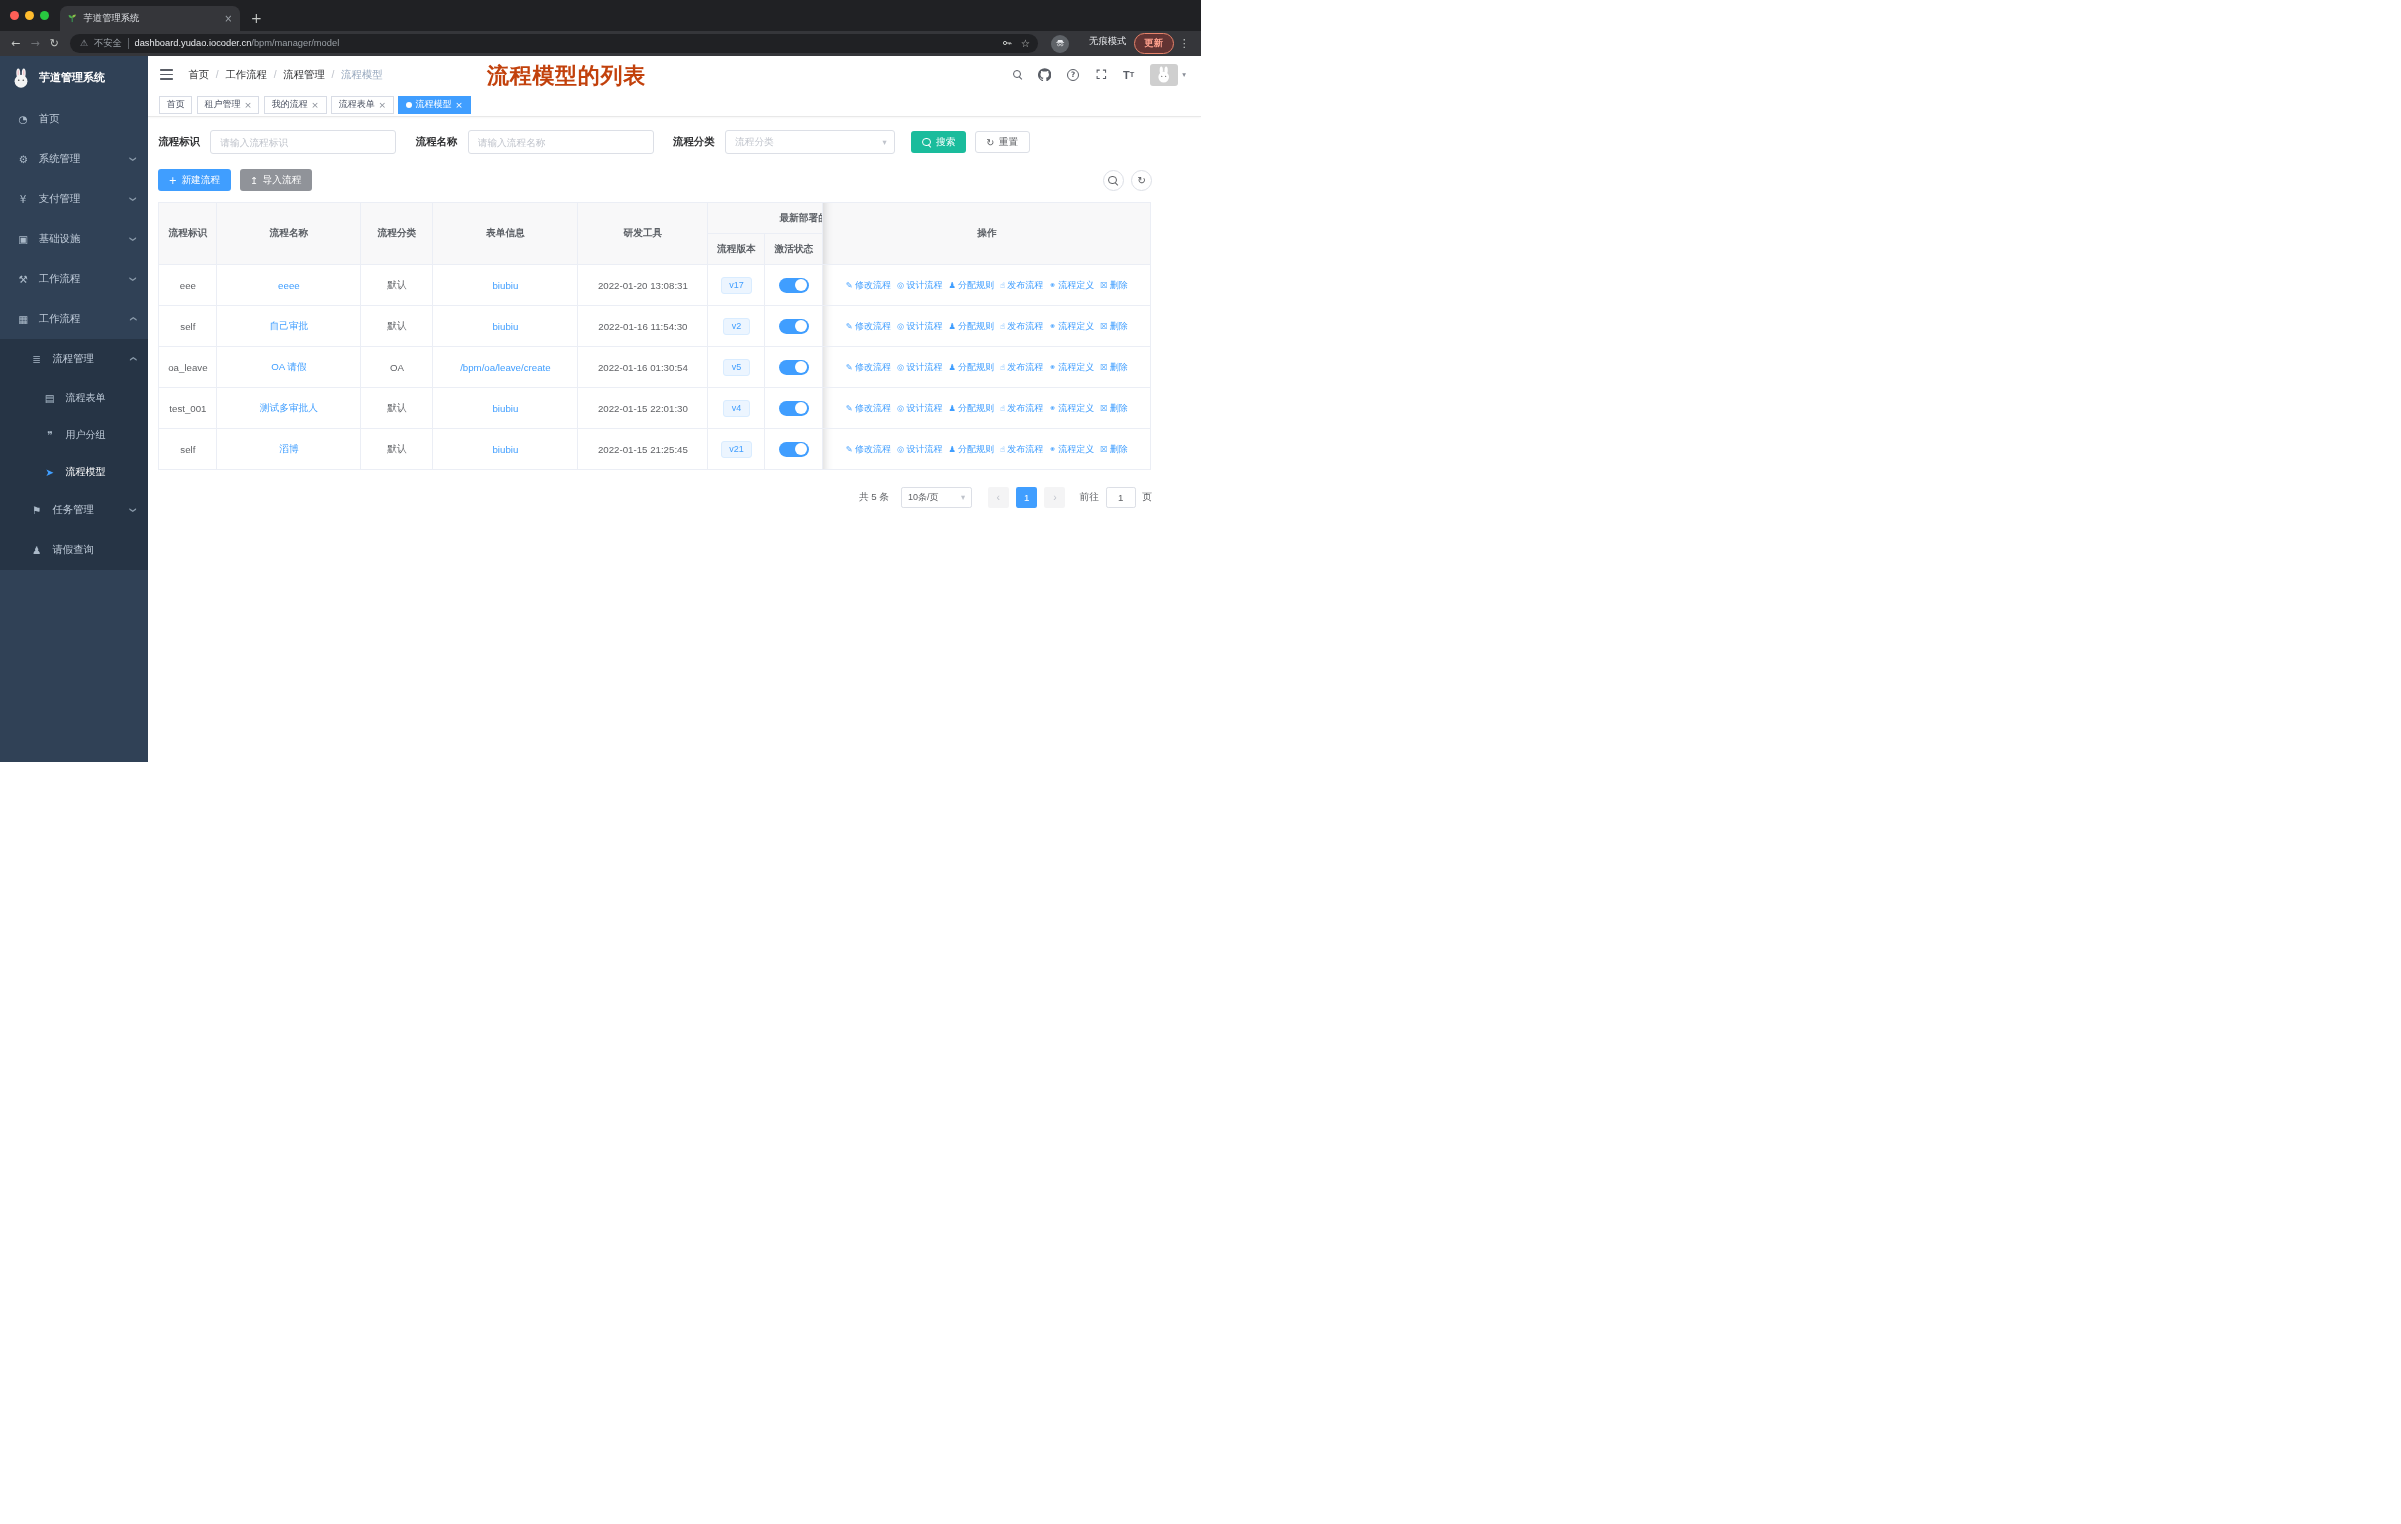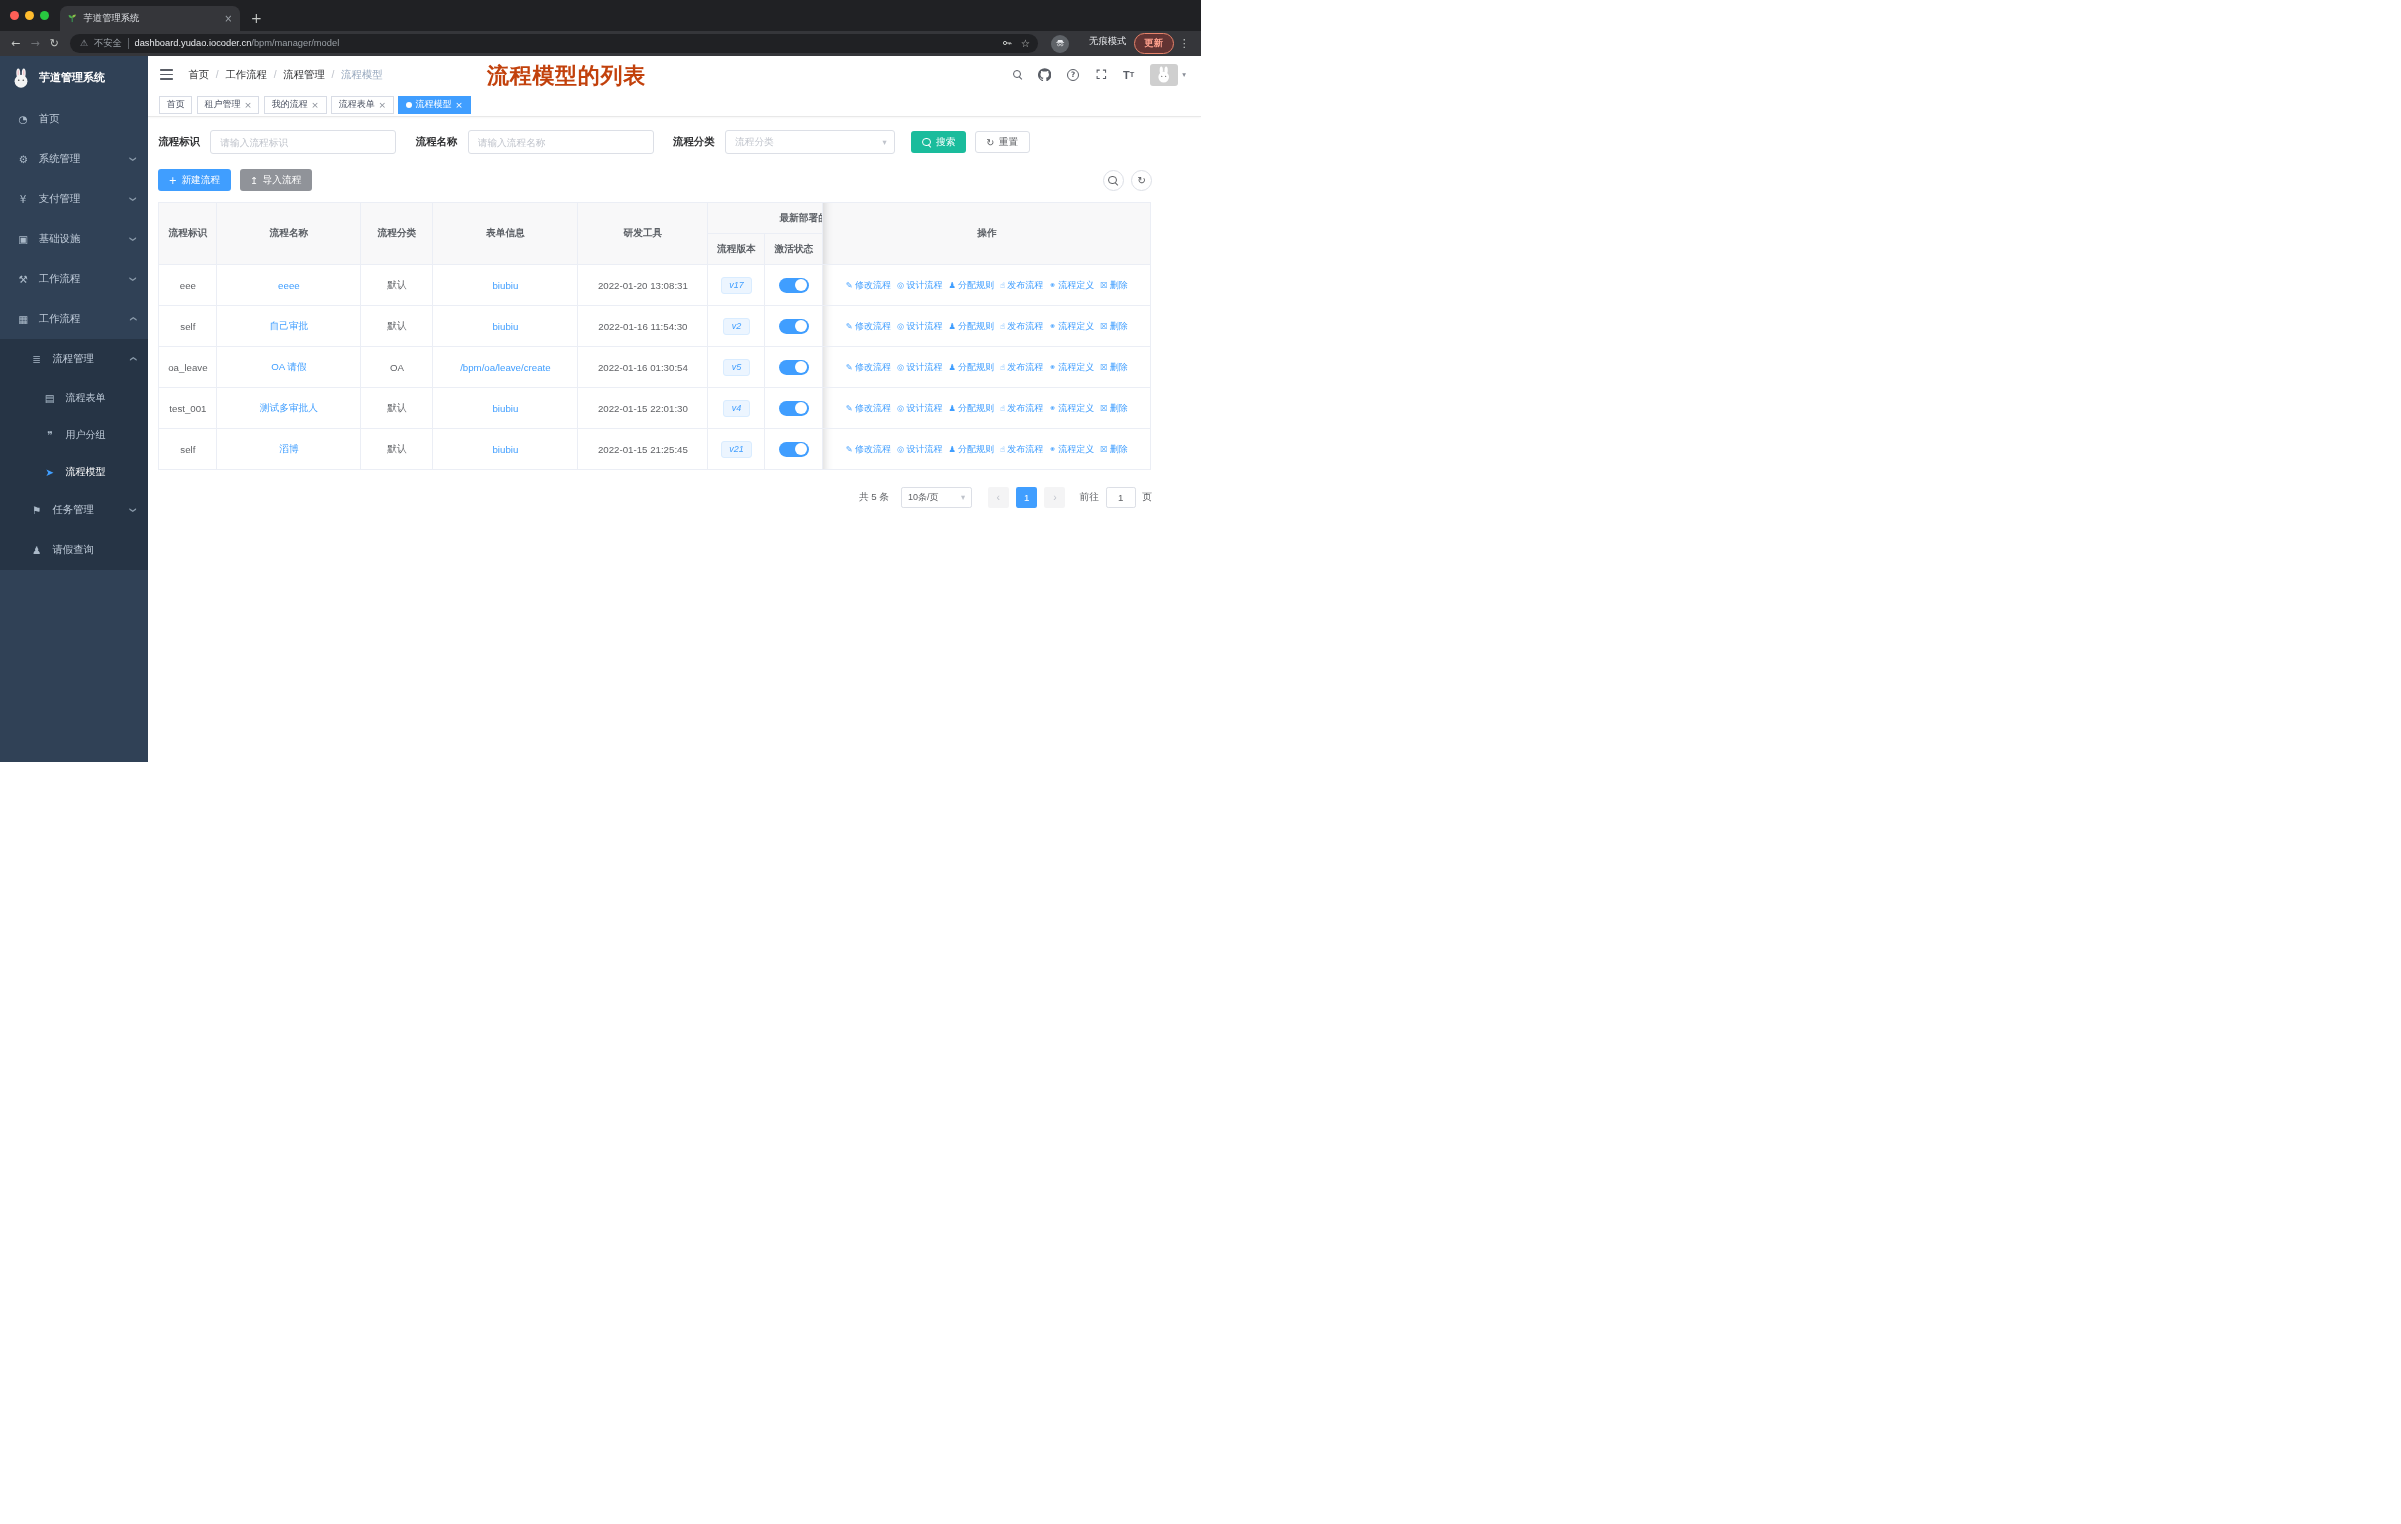--- a/index.html
+++ b/index.html
@@ -96,21 +96,21 @@
 
   
   table.data{border-collapse:collapse;margin-top:11px;width:993px;table-layout:fixed;font-size:9.7px;}
   .data th,.data td{border:0.7px solid #ebeef5;}
   .data th{background:#f8f8f9;color:#5c6066;font-weight:700;height:31px;text-align:center;padding:0;}
   .data td{height:41px;text-align:center;color:#606266;padding:0 3px;background:#fff;}
   .th-group{overflow:hidden;}
   .th-group span{display:block;white-space:nowrap;text-align:left;padding-left:71px;}
   .shadow-left{box-shadow:inset 10.4px 0 9px -9px rgba(0,0,0,.16);}
   a.cell-link{color:#409EFF;text-decoration:none;cursor:pointer;}
-  .ver-badge{display:inline-block;padding:2.2px 7.4px;font-size:9px;color:#409EFF;background:#ecf5ff;border:0.7px solid #d9ecff;border-radius:3px;font-style:italic;}
+  .ver-badge{display:inline-block;padding:2.2px 7.4px;font-size:9px;color:#409EFF;background:#ecf5ff;border:0.7px solid #d9ecff;border-radius:3px;}
   .toggle{position:relative;display:inline-block;width:30px;height:15px;border-radius:7.4px;background:#dcdfe6;vertical-align:middle;cursor:pointer;}
   .toggle::after{content:"";position:absolute;top:1.5px;left:1.5px;width:12px;height:12px;border-radius:50%;background:#fff;}
   .toggle.on{background:#409EFF;}
   .toggle.on::after{left:auto;right:1.5px;}
   td.c-actions{white-space:nowrap;padding:0 1.5px;}
   .act{color:#409EFF;font-size:9px;text-decoration:none;white-space:nowrap;margin:0 3px;cursor:pointer;}
   .act .ai{font-style:normal;margin-right:2.2px;font-size:8.2px;font-family:"DejaVu Sans",sans-serif;}
 
   
   .pagination{display:flex;align-items:center;justify-content:flex-end;margin-top:16.4px;color:#606266;font-size:9.7px;}

